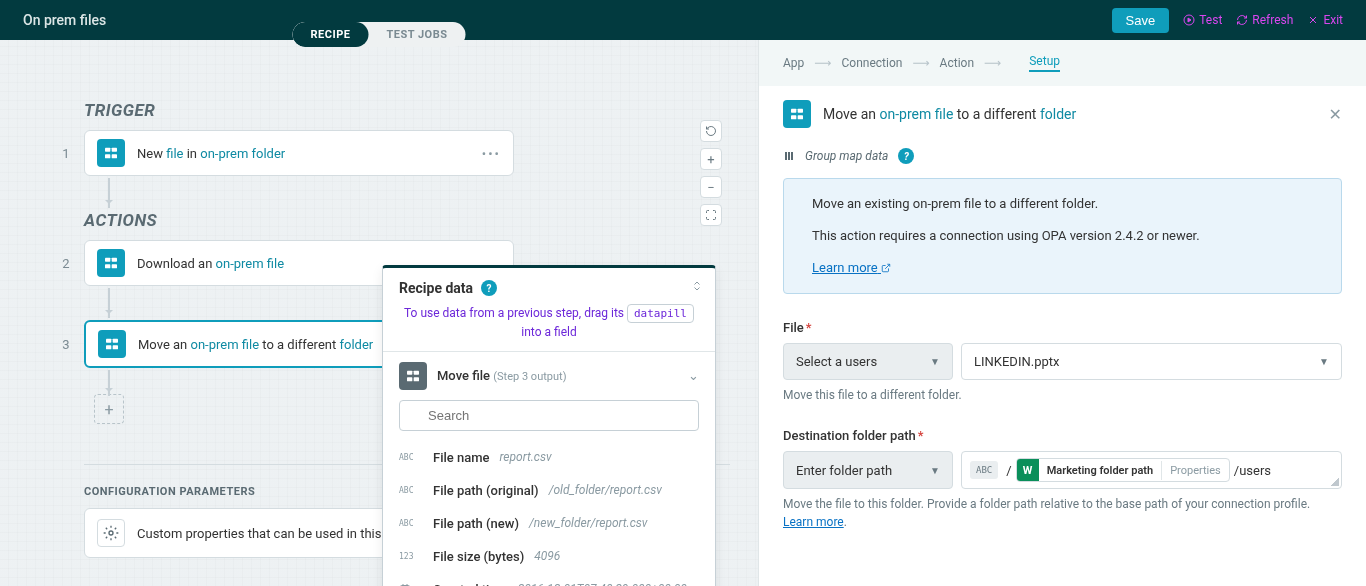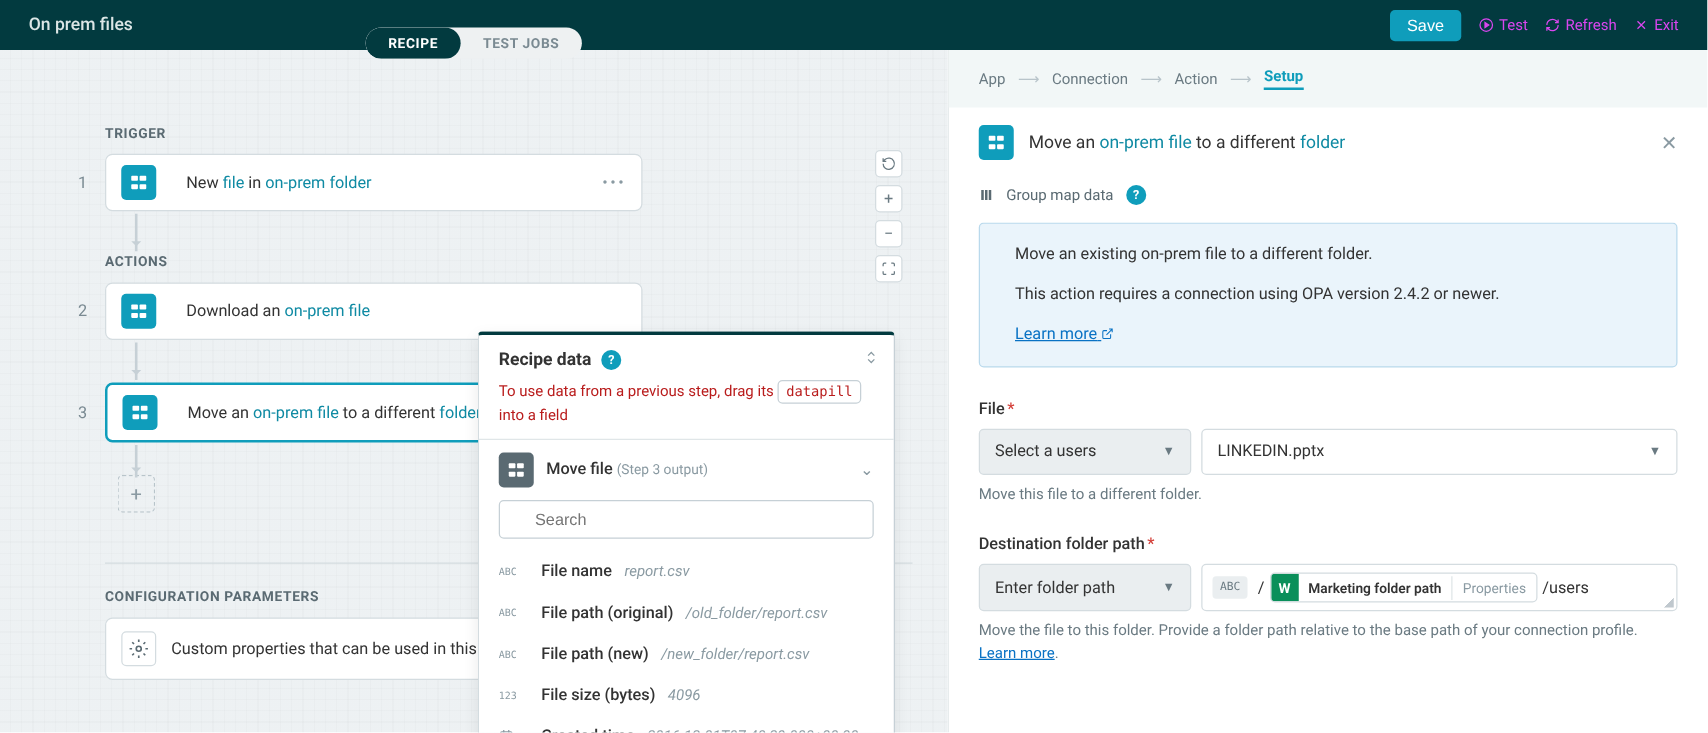--- a/index.html
+++ b/index.html
@@ -17,45 +17,45 @@
 .right { width: 608px; border-left: 1px solid #e0e6e8; background: #fff; display: flex; flex-direction: column; }
 
 .tabs-bubble { position: absolute; top: -18px; left: 50%; transform: translateX(-50%); display: flex; background: #eef1f2; border-radius: 20px; overflow: hidden; z-index: 10; }
 .tabs-bubble .tab { padding: 6px 18px; font-size: 11px; font-weight: 700; letter-spacing: 0.5px; color: #7a8a92; cursor: pointer; }
 .tabs-bubble .tab.active { background: #023a3f; color: #fff; border-radius: 20px; }
 
 .canvas-tools { position: absolute; right: 36px; top: 80px; display: flex; flex-direction: column; gap: 6px; }
 .canvas-tools .tool { width: 22px; height: 22px; border: 1px solid #d4dce0; background: #fff; border-radius: 4px; display: flex; align-items: center; justify-content: center; cursor: pointer; color: #6a7a82; font-size: 13px; }
 
 .flow { padding: 60px 0 0 56px; position: relative; }
-.section-label { font-size: 11px; font-weight: 700; color: #5a6a72; letter-spacing: 0.5px; margin: 0 0 10px 28px; }
+.section-label { font-size: 17px; font-weight: 700; color: #5a6a72; letter-spacing: 0.5px; margin: 0 0 10px 28px; font-style: italic; }
 .step-row { display: flex; align-items: center; margin-bottom: 10px; }
 .step-num { width: 20px; text-align: center; color: #7a8a92; font-size: 13px; margin-right: 8px; }
-.step-card { background: #fff; border: 1px solid #d4dce0; border-radius: 6px; padding: 8px 12px; display: flex; align-items: center; gap: 24px; width: 430px; position: relative; }
+.step-card { background: #fff; border: 1px solid #d4dce0; border-radius: 6px; padding: 8px 12px; display: flex; align-items: center; gap: 12px; width: 430px; position: relative; }
 .step-card.selected { border: 2px solid #0f9dbb; }
 .step-icon { width: 28px; height: 28px; background: #0f9dbb; border-radius: 4px; display: flex; align-items: center; justify-content: center; color: #fff; }
 .step-icon svg { width: 16px; height: 16px; }
 .step-text { font-size: 13px; color: #333; }
 .step-text .l { color: #0f8aa3; }
 .step-menu { position: absolute; right: 12px; color: #8a9aa2; cursor: pointer; letter-spacing: 2px; }
 .connector { width: 2px; height: 30px; background: #c6d0d6; margin: -8px 0 -8px 52px; position: relative; }
 .connector::after { content: ''; position: absolute; bottom: 0; left: -3px; border: 4px solid transparent; border-top-color: #c6d0d6; }
 .add-step { width: 30px; height: 30px; border: 1px dashed #b8c4ca; border-radius: 4px; display: flex; align-items: center; justify-content: center; color: #8a9aa2; margin: 6px 0 0 38px; cursor: pointer; font-size: 16px; }
 
 .divider { border: none; border-top: 1px solid #d4dce0; margin: 40px 28px 0 28px; }
 .config-label { font-size: 11px; font-weight: 700; color: #5a6a72; letter-spacing: 0.5px; margin: 20px 0 10px 28px; }
 .config-card { background: #fff; border: 1px solid #d4dce0; border-radius: 6px; padding: 10px 12px; display: flex; align-items: center; gap: 12px; margin: 0 0 0 28px; width: 430px; }
 .gear-box { width: 28px; height: 28px; border: 1px solid #d4dce0; border-radius: 4px; display: flex; align-items: center; justify-content: center; }
 
 
 .popover { position: absolute; left: 382px; top: 225px; width: 334px; background: #fff; border: 1px solid #c6d0d6; border-radius: 4px; border-top: 3px solid #023a3f; box-shadow: 0 4px 12px rgba(0,0,0,0.08); z-index: 20; }
 .popover-h { padding: 12px 16px 10px; }
 .popover-h .t { font-weight: 700; font-size: 14px; color: #333; display: flex; align-items: center; gap: 8px; }
 .popover-h .help-dot { width: 16px; height: 16px; background: #0f9dbb; color: #fff; border-radius: 50%; font-size: 10px; font-weight: 700; display: flex; align-items: center; justify-content: center; }
-.popover-h .desc { font-size: 12px; color: #b91c1c; margin-top: 8px; line-height: 1.5; }
+.popover-h .desc { font-size: 12px; color: #6d28d9; margin-top: 8px; line-height: 1.5; text-align: center; }
 .popover-h .pill { border: 1px solid #c6d0d6; padding: 2px 6px; border-radius: 4px; font-family: monospace; font-size: 11px; }
 .popover-exp { position: absolute; right: 12px; top: 12px; color: #8a9aa2; cursor: pointer; }
 .popover-body { max-height: 310px; overflow-y: auto; border-top: 1px solid #e0e6e8; }
 .data-source { display: flex; align-items: center; gap: 10px; padding: 10px 16px; cursor: pointer; }
 .data-source .src-icon { width: 28px; height: 28px; background: #5a6a72; border-radius: 4px; display: flex; align-items: center; justify-content: center; color: #fff; }
 .data-source .src-t { font-size: 13px; color: #333; font-weight: 500; }
 .data-source .src-sub { font-size: 11px; color: #8a9aa2; }
 .data-source .chev { margin-left: auto; color: #8a9aa2; }
 .search-wrap { padding: 0 16px 10px; }
 .search-box { width: 100%; border: 1px solid #c6d0d6; border-radius: 4px; padding: 7px 10px 7px 28px; font-size: 13px; background: #fff; position: relative; }
@@ -65,29 +65,29 @@
 .data-item .type { font-size: 8px; color: #8a9aa2; font-family: monospace; width: 24px; }
 .data-item .name { color: #333; font-weight: 500; }
 .data-item .val { color: #8a9aa2; font-style: italic; font-size: 12px; }
 .data-item.date .type { font-size: 13px; }
 .popover-body::-webkit-scrollbar { width: 10px; }
 .popover-body::-webkit-scrollbar-thumb { background: #c6d0d6; border-radius: 6px; }
 
 
 .crumbs { display: flex; align-items: center; gap: 10px; padding: 14px 24px; background: #f2f7f7; font-size: 12px; }
 .crumbs .c { color: #6a7a82; cursor: pointer; }
-.crumbs .c.active { color: #0f9dbb; font-weight: 700; border-bottom: 2px solid #0f9dbb; padding-bottom: 2px; }
+.crumbs .c.active { color: #0f9dbb; font-weight: 400; border-bottom: 2px solid #0f9dbb; padding-bottom: 2px; margin-left: 18px; }
 .crumbs .arr { color: #b8c4ca; }
 
 .panel-header { display: flex; align-items: center; gap: 12px; padding: 14px 24px; }
 .panel-header .close { margin-left: auto; color: #8a9aa2; cursor: pointer; font-size: 16px; }
 .panel-header .pt { font-size: 14px; color: #333; }
 .panel-header .pt .l { color: #0f8aa3; }
 
-.groupmap { display: flex; align-items: center; gap: 10px; padding: 6px 24px 14px; font-size: 12px; color: #5a6a72; }
+.groupmap { display: flex; align-items: center; gap: 10px; padding: 6px 24px 14px; font-size: 12px; color: #5a6a72; font-style: italic; }
 .groupmap .help-dot { width: 16px; height: 16px; background: #0f9dbb; color: #fff; border-radius: 50%; font-size: 10px; font-weight: 700; display: flex; align-items: center; justify-content: center; }
 
 .panel-scroll { overflow-y: auto; flex: 1; padding: 0 24px 20px; }
 .help-label { font-size: 11px; font-weight: 700; color: #6a7a82; letter-spacing: 0.5px; display: flex; align-items: center; gap: 6px; margin-bottom: 10px; }
 .help-box { background: #eaf4fb; border: 1px solid #b9d9ec; border-radius: 4px; padding: 14px 28px; font-size: 13px; color: #333; line-height: 1.7; margin-bottom: 26px; }
 .help-box a { color: #0972c4; text-decoration: underline; }
 
 .field-label { font-size: 13px; color: #333; font-weight: 500; margin-bottom: 8px; }
 .field-label .req { color: #d4403a; margin-left: 2px; }
 .field-row { display: flex; gap: 8px; margin-bottom: 6px; }

